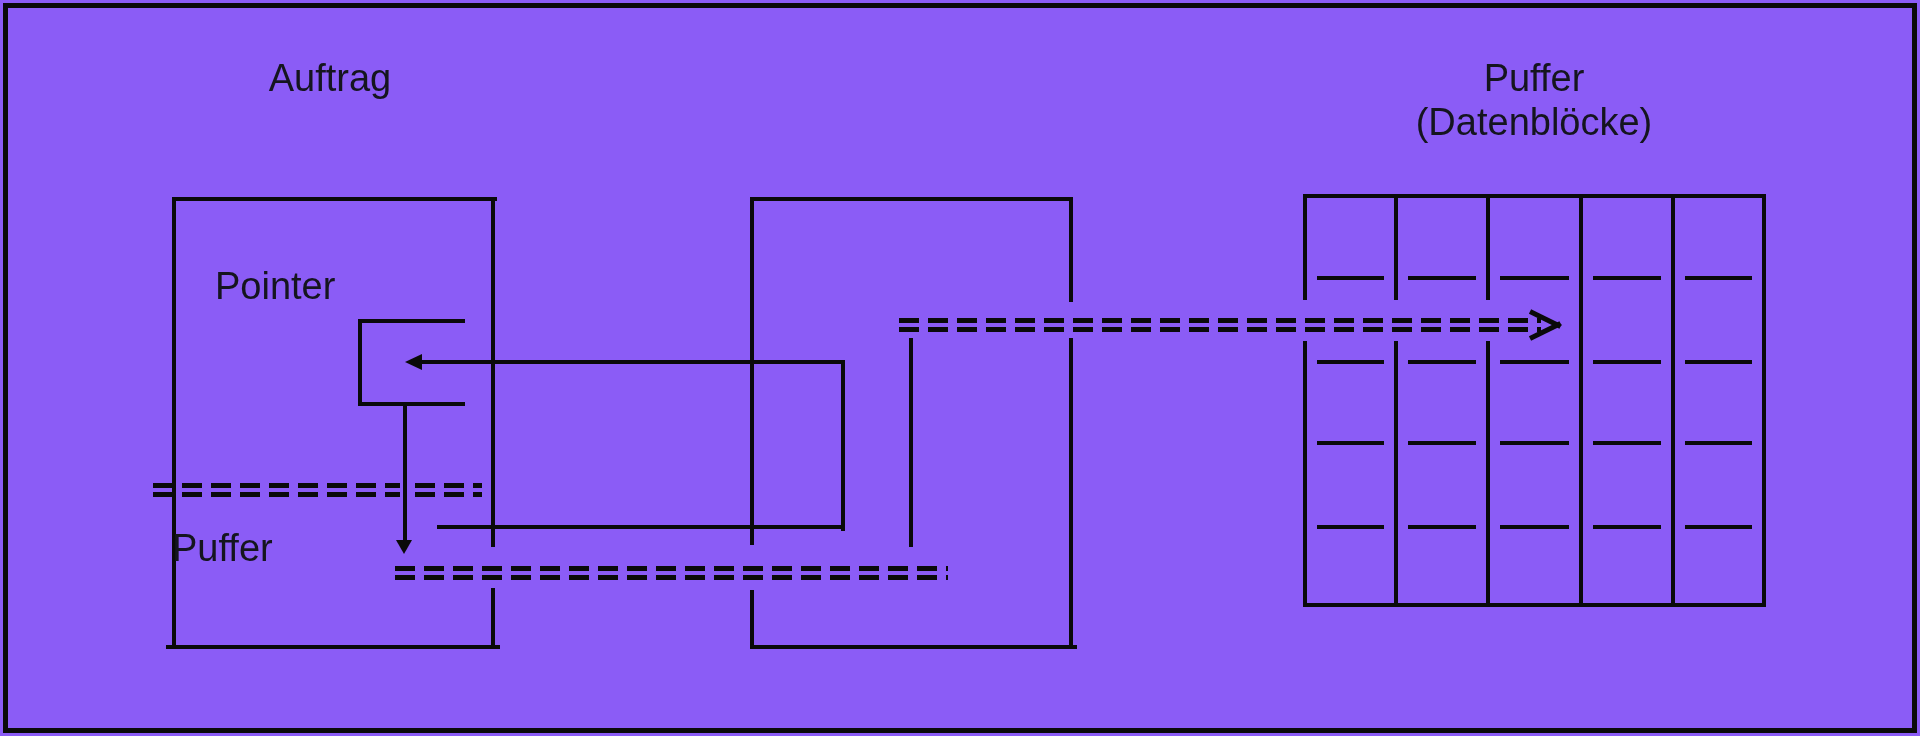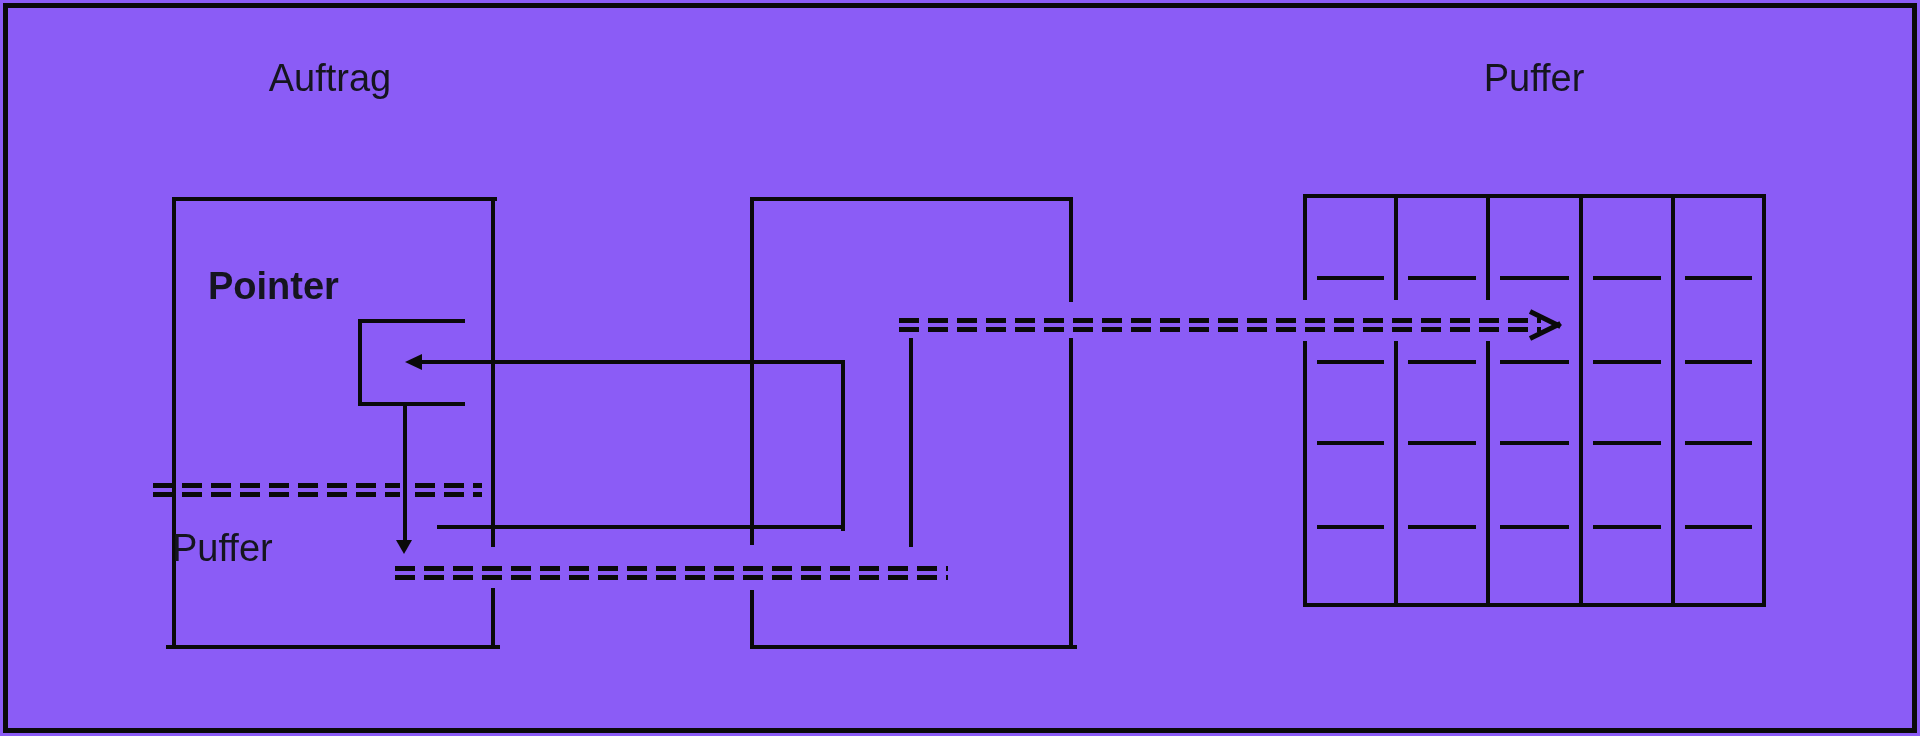--- a/index.html
+++ b/index.html
@@ -34,29 +34,30 @@
 
 <div id="canvas">
 
   <div class="outer"></div>
 
   <div class="title" style="left:330px;">
     <div>Auftrag</div>
   </div>
   <div class="title" style="left:1534px;">
     <div>Puffer</div>
+    <div>(Datenblöcke)</div>
   </div>
 
   <div class="ln" style="left:172px;top:197px;width:4px;height:452px;"></div>
   <div class="ln" style="left:172px;top:197px;width:325px;height:4px;"></div>
   <div class="ln" style="left:166px;top:645px;width:334px;height:4px;"></div>
   <div class="ln" style="left:491px;top:197px;width:4px;height:350px;"></div>
   <div class="ln" style="left:491px;top:588px;width:4px;height:61px;"></div>
 
-  <span class="lbl" style="left:208px;top:266px;font-weight:bold;">Pointer</span>
+  <span class="lbl" style="left:215px;top:266px;">Pointer</span>
   <span class="lbl" style="left:172px;top:528px;">Puffer</span>
 
   <div class="ln" style="left:358px;top:319px;width:4px;height:87px;"></div>
   <div class="ln" style="left:358px;top:319px;width:107px;height:4px;"></div>
   <div class="ln" style="left:358px;top:402px;width:107px;height:4px;"></div>
 
   <div class="tri tri-left" style="left:405px;top:354px;"></div>
   <div class="ln" style="left:421px;top:360px;width:424px;height:4px;"></div>
   <div class="ln" style="left:841px;top:360px;width:4px;height:171px;"></div>
   <div class="ln" style="left:437px;top:525px;width:408px;height:4px;"></div>

